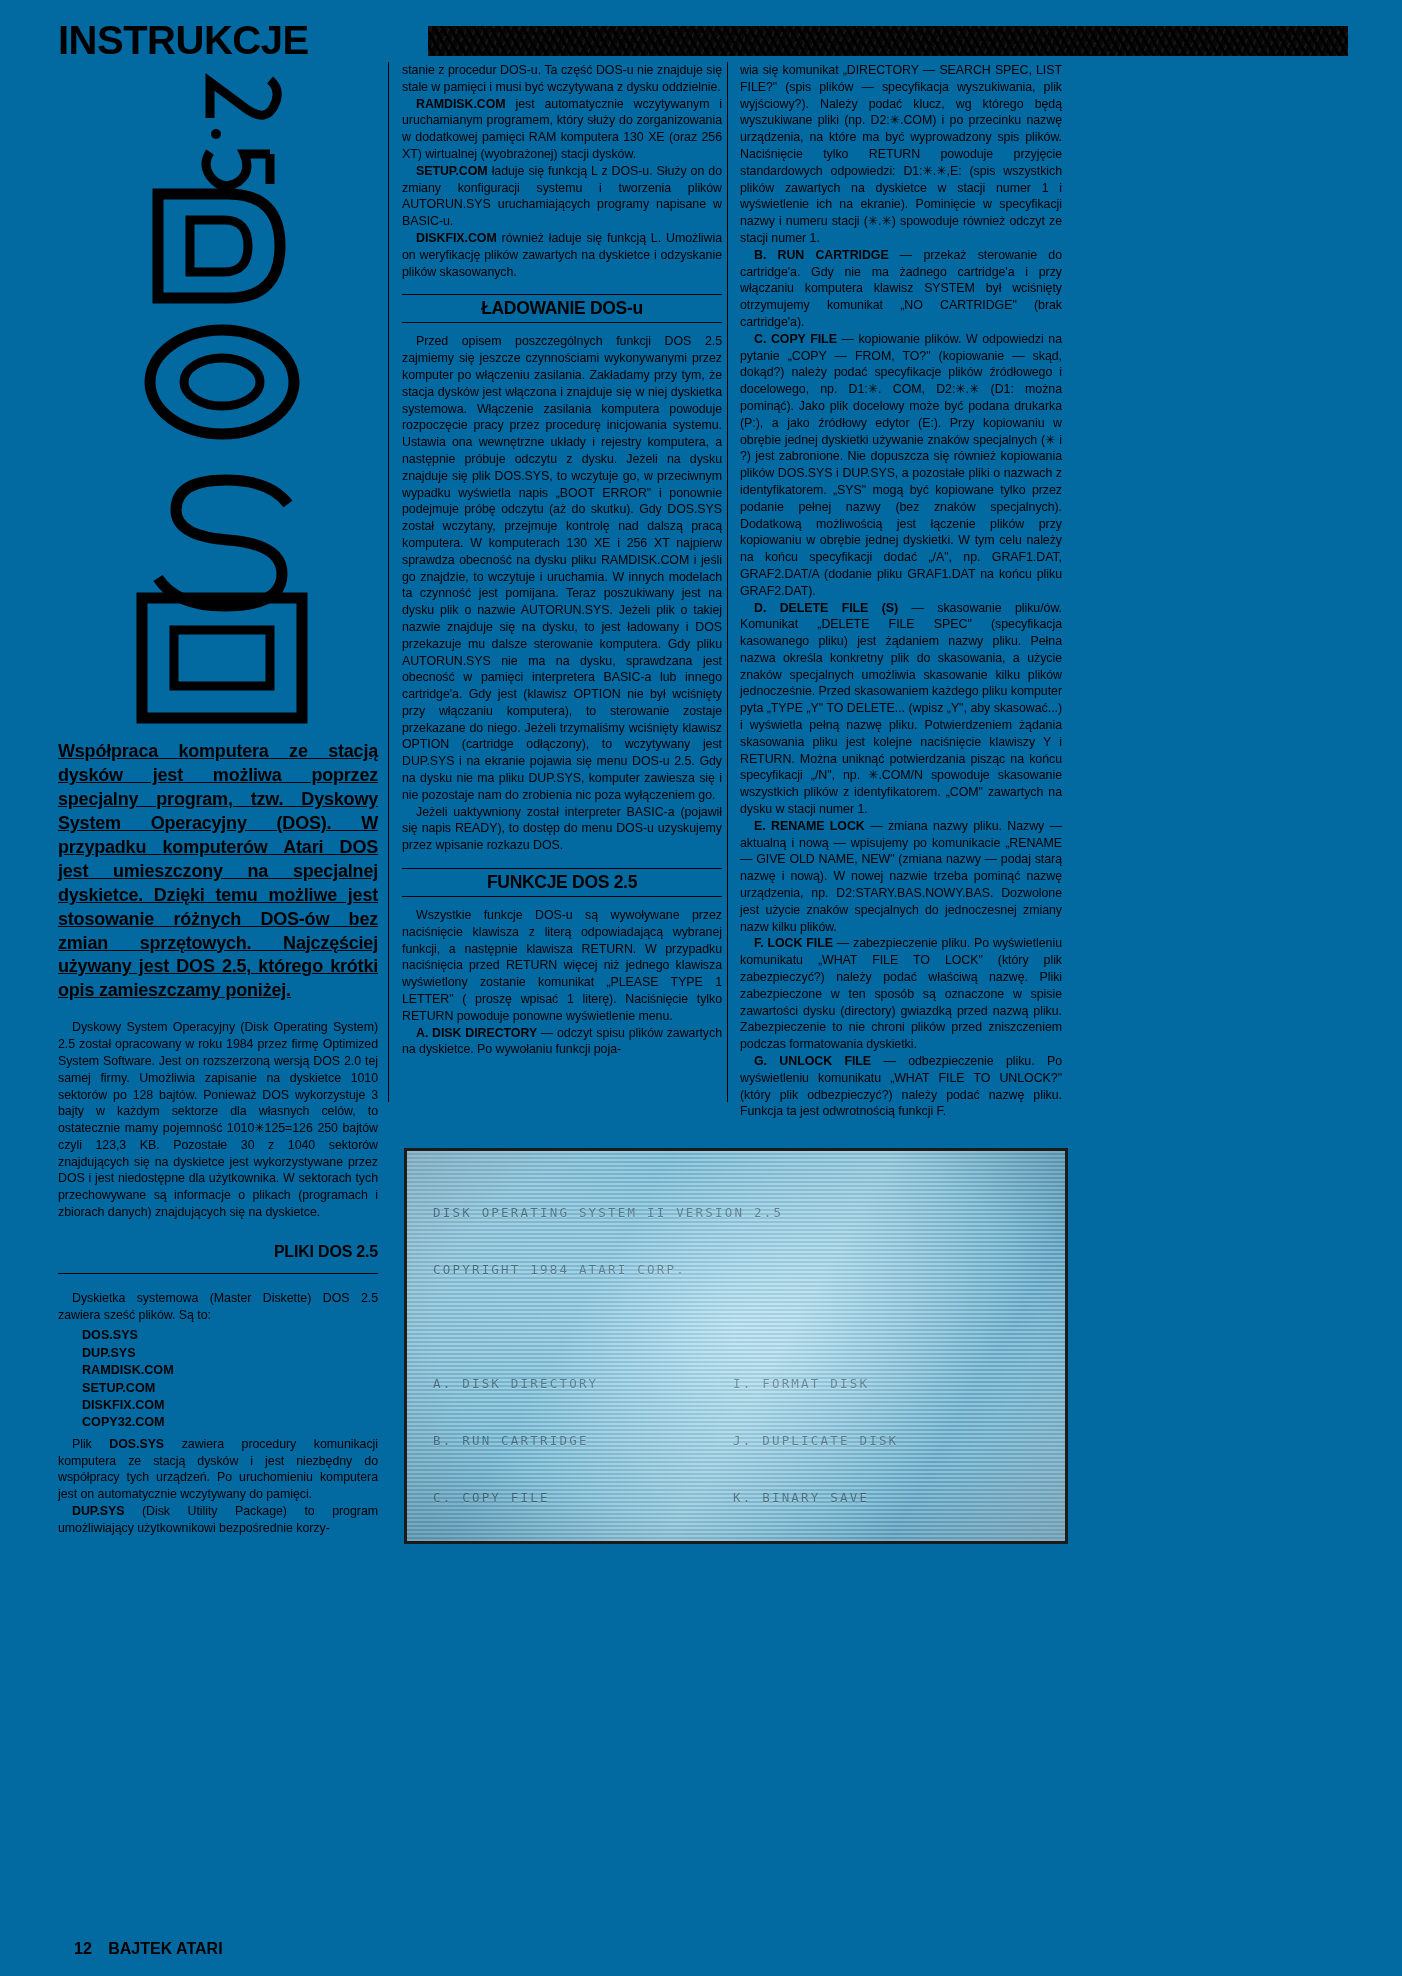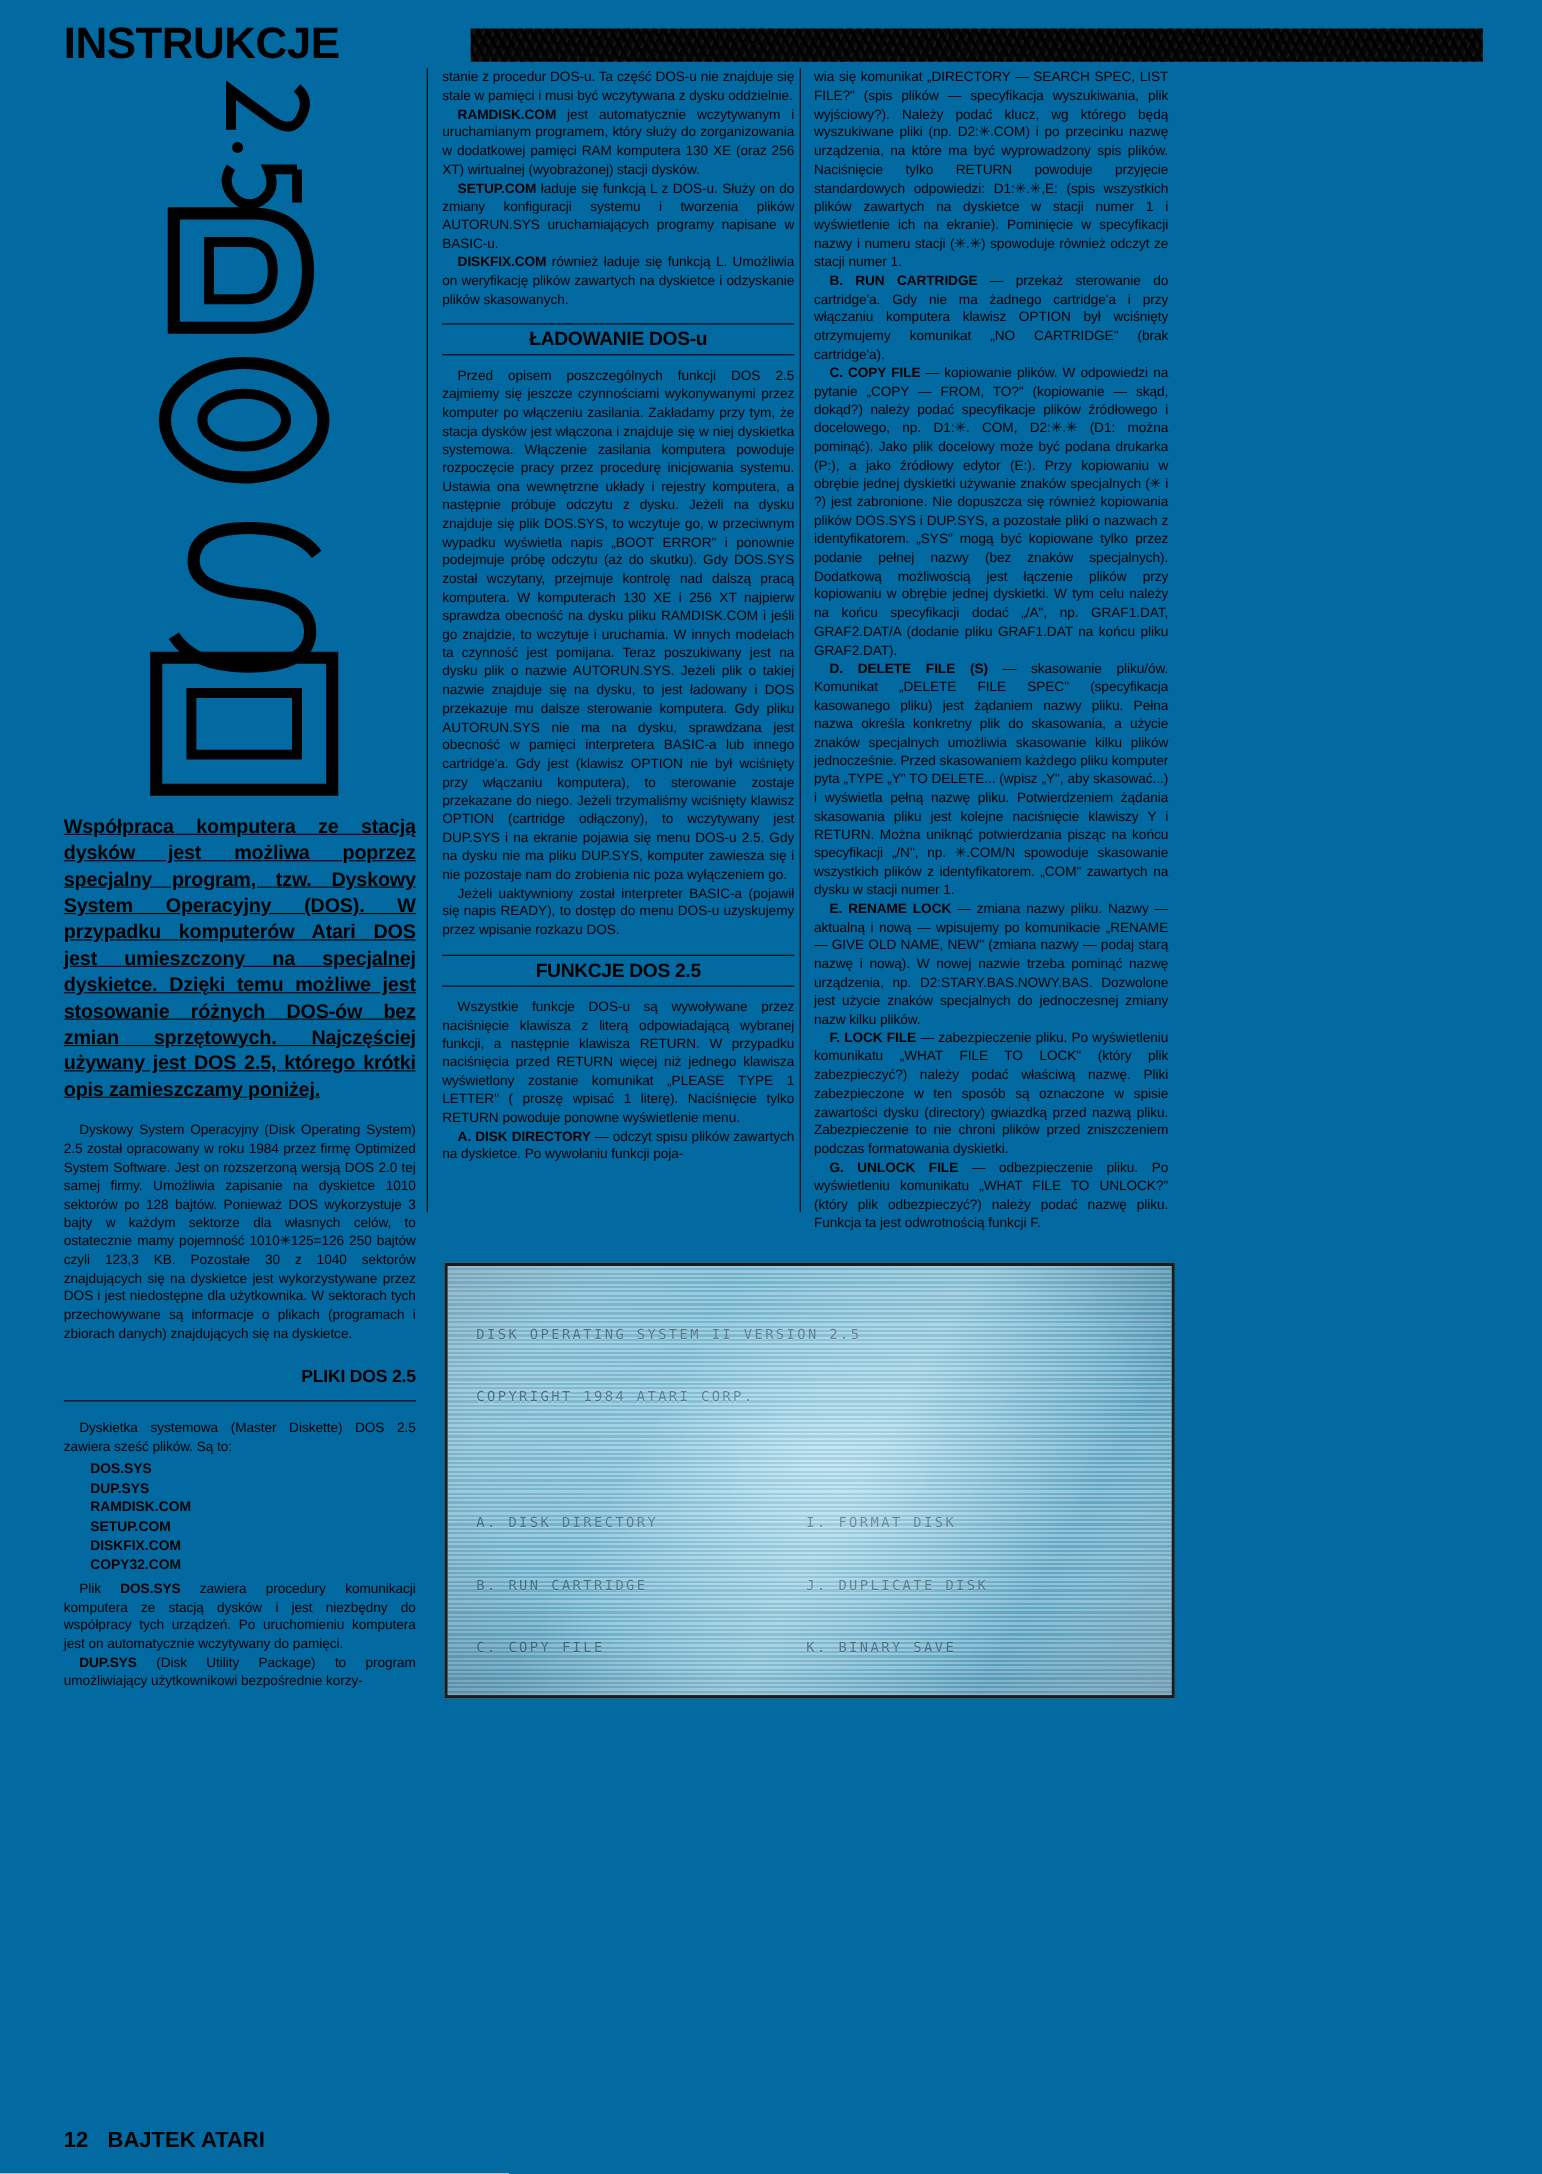--- a/index.html
+++ b/index.html
@@ -100,22 +100,22 @@
     text-shadow:0 1px 0 rgba(255,255,255,0.35);
     white-space:pre;
   }
   .shot-row{display:block;}
   .shot-two{display:flex;}
   .shot-two .c1{width:300px;}
   .shot-two .c2{width:300px;}
 
   
   .footer{
-    position:absolute;left:58px;bottom:18px;
-    font-size:20px;font-weight:bold;letter-spacing:0px;
+    position:absolute;left:74px;bottom:18px;
+    font-size:16px;font-weight:bold;letter-spacing:0px;
   }
   .footer .pg{font-weight:bold;}
   .footer .nm{font-weight:bold;margin-left:12px;}
 
   b{font-weight:bold;}
 </style>
 </head>
 <body>
 
 <div class="page">
@@ -217,21 +217,21 @@
 
     <div class="body-text">
       <p>Wszystkie funkcje DOS-u są wywoływane przez naciśnięcie klawisza z literą odpowiadającą wybranej funkcji, a następnie klawisza RETURN. W przypadku naciśnięcia przed RETURN więcej niż jednego klawisza wyświetlony zostanie komunikat „PLEASE TYPE 1 LETTER" ( proszę wpisać 1 literę). Naciśnięcie tylko RETURN powoduje ponowne wyświetlenie menu.</p>
       <p><b>A. DISK DIRECTORY</b><span> — odczyt spisu plików zawartych na dyskietce. Po wywołaniu funkcji poja-</span></p>
     </div>
   </div>
 
   <div class="col-right">
     <div class="body-text">
       <p style="text-indent:0;">wia się komunikat „DIRECTORY — SEARCH SPEC, LIST FILE?" (spis plików — specyfikacja wyszukiwania, plik wyjściowy?). Należy podać klucz, wg którego będą wyszukiwane pliki (np. D2:✳.COM) i po przecinku nazwę urządzenia, na które ma być wyprowadzony spis plików. Naciśnięcie tylko RETURN powoduje przyjęcie standardowych odpowiedzi: D1:✳.✳,E: (spis wszystkich plików zawartych na dyskietce w stacji numer 1 i wyświetlenie ich na ekranie). Pominięcie w specyfikacji nazwy i numeru stacji (✳.✳) spowoduje również odczyt ze stacji numer 1.</p>
-      <p><b>B. RUN CARTRIDGE</b><span> — przekaż sterowanie do cartridge'a. Gdy nie ma żadnego cartridge'a i przy włączaniu komputera klawisz OPTION był wciśnięty otrzymujemy komunikat „NO CARTRIDGE" (brak cartridge'a).</span></p>
+      <p><b>B. RUN CARTRIDGE</b><span> — przekaż sterowanie do cartridge'a. Gdy nie ma żadnego cartridge'a i przy włączaniu komputera klawisz SYSTEM był wciśnięty otrzymujemy komunikat „NO CARTRIDGE" (brak cartridge'a).</span></p>
       <p><b>C. COPY FILE</b><span> — kopiowanie plików. W odpowiedzi na pytanie „COPY — FROM, TO?" (kopiowanie — skąd, dokąd?) należy podać specyfikacje plików źródłowego i docelowego, np. D1:✳. COM, D2:✳.✳ (D1: można pominąć). Jako plik docelowy może być podana drukarka (P:), a jako źródłowy edytor (E:). Przy kopiowaniu w obrębie jednej dyskietki używanie znaków specjalnych (✳ i ?) jest zabronione. Nie dopuszcza się również kopiowania plików DOS.SYS i DUP.SYS, a pozostałe pliki o nazwach z identyfikatorem. „SYS" mogą być kopiowane tylko przez podanie pełnej nazwy (bez znaków specjalnych). Dodatkową możliwością jest łączenie plików przy kopiowaniu w obrębie jednej dyskietki. W tym celu należy na końcu specyfikacji dodać „/A", np. GRAF1.DAT, GRAF2.DAT/A (dodanie pliku GRAF1.DAT na końcu pliku GRAF2.DAT).</span></p>
       <p><b>D. DELETE FILE (S)</b><span> — skasowanie pliku/ów. Komunikat „DELETE FILE SPEC" (specyfikacja kasowanego pliku) jest żądaniem nazwy pliku. Pełna nazwa określa konkretny plik do skasowania, a użycie znaków specjalnych umożliwia skasowanie kilku plików jednocześnie. Przed skasowaniem każdego pliku komputer pyta „TYPE „Y" TO DELETE... (wpisz „Y", aby skasować...) i wyświetla pełną nazwę pliku. Potwierdzeniem żądania skasowania pliku jest kolejne naciśnięcie klawiszy Y i RETURN. Można uniknąć potwierdzania pisząc na końcu specyfikacji „/N", np. ✳.COM/N spowoduje skasowanie wszystkich plików z identyfikatorem. „COM" zawartych na dysku w stacji numer 1.</span></p>
       <p><b>E. RENAME LOCK</b><span> — zmiana nazwy pliku. Nazwy — aktualną i nową — wpisujemy po komunikacie „RENAME — GIVE OLD NAME, NEW" (zmiana nazwy — podaj starą nazwę i nową). W nowej nazwie trzeba pominąć nazwę urządzenia, np. D2:STARY.BAS.NOWY.BAS. Dozwolone jest użycie znaków specjalnych do jednoczesnej zmiany nazw kilku plików.</span></p>
       <p><b>F. LOCK FILE</b><span> — zabezpieczenie pliku. Po wyświetleniu komunikatu „WHAT FILE TO LOCK" (który plik zabezpieczyć?) należy podać właściwą nazwę. Pliki zabezpieczone w ten sposób są oznaczone w spisie zawartości dysku (directory) gwiazdką przed nazwą pliku. Zabezpieczenie to nie chroni plików przed zniszczeniem podczas formatowania dyskietki.</span></p>
       <p><b>G. UNLOCK FILE</b><span> — odbezpieczenie pliku. Po wyświetleniu komunikatu „WHAT FILE TO UNLOCK?" (który plik odbezpieczyć?) należy podać nazwę pliku. Funkcja ta jest odwrotnością funkcji F.</span></p>
     </div>
   </div>
 
   <div class="shot">
     <div class="shot-inner">

